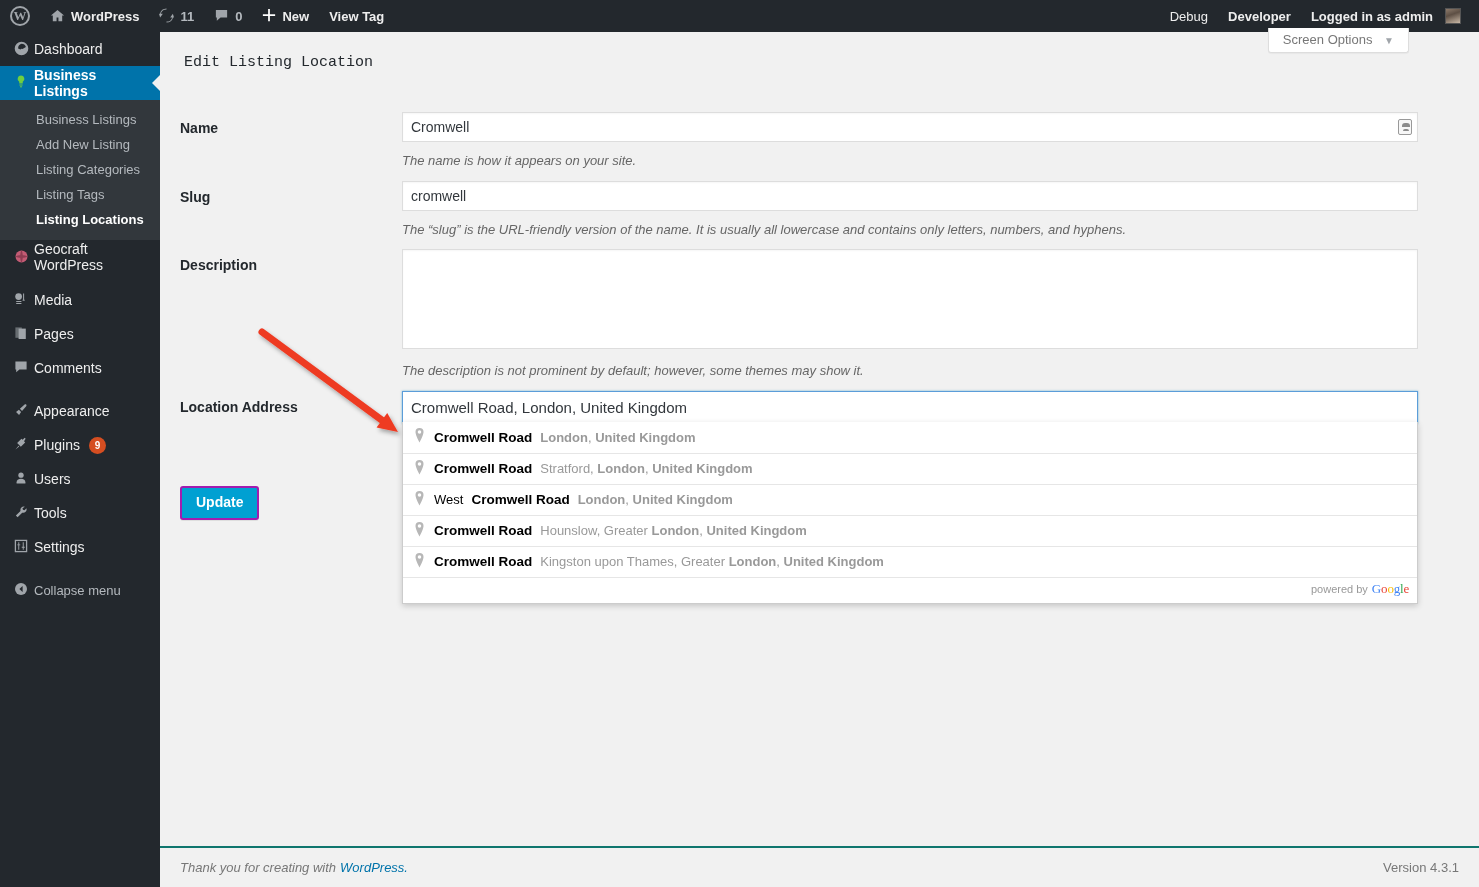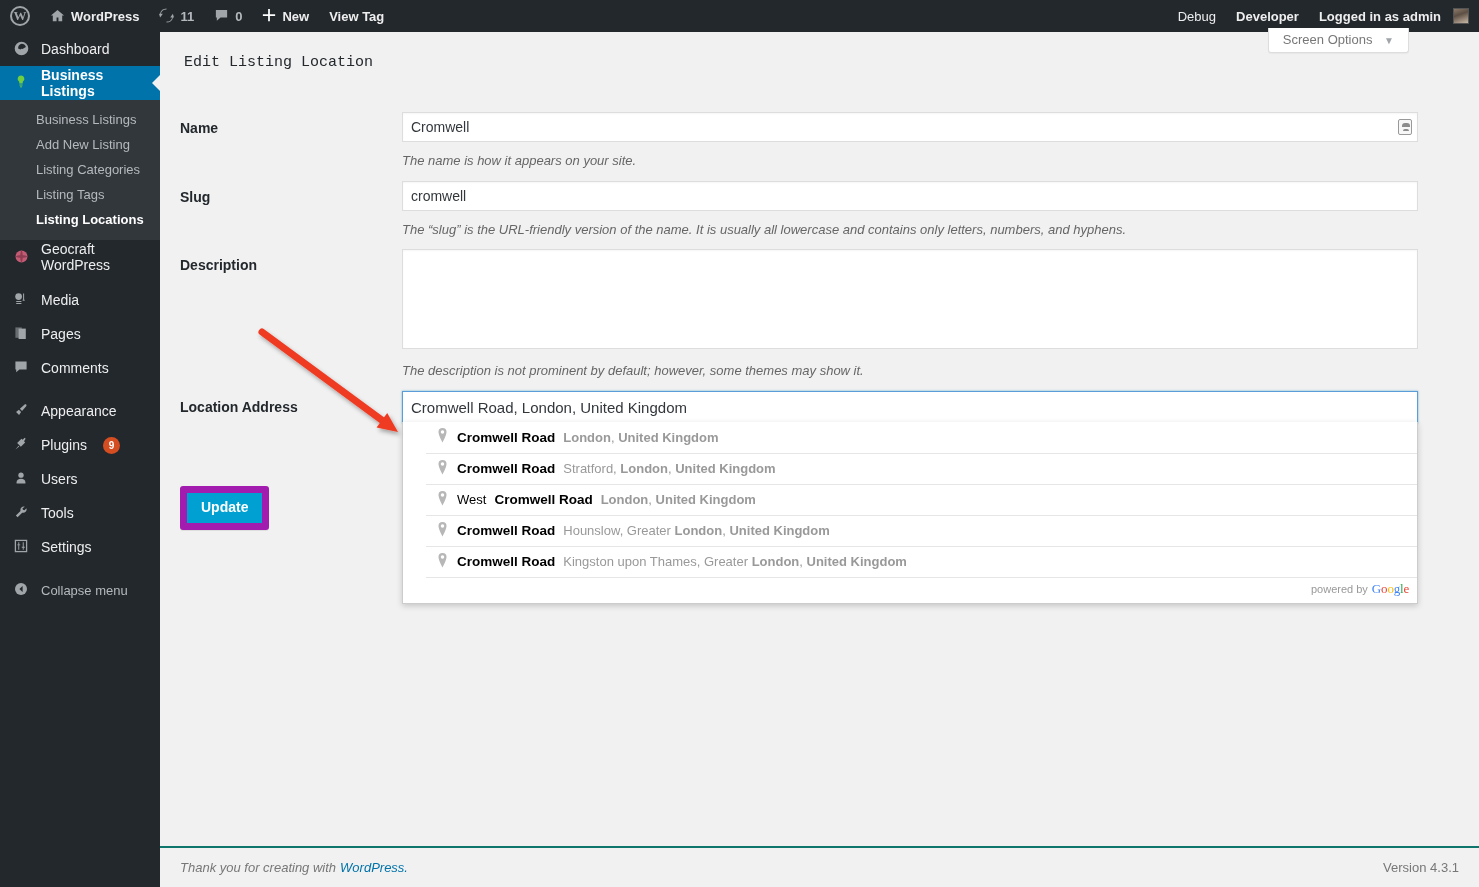--- a/index.html
+++ b/index.html
@@ -14,21 +14,21 @@
     position: relative;
   }
 
   
   #adminbar {
     position: absolute; top:0; left:0; width:1479px; height:32px;
     background:#23282d; color:#eee; font-size:13px;
     display:flex; align-items:center;
   }
   .ab-left { display:flex; align-items:center; height:32px; }
-  .ab-right { display:flex; align-items:center; height:32px; margin-left:auto; }
+  .ab-right { display:flex; align-items:center; height:32px; margin-left:auto; padding-right:8px; }
   .ab-item {
     display:flex; align-items:center; gap:6px;
     height:32px; padding:0 10px; color:#eee; cursor:pointer; white-space:nowrap;
   }
   .ab-item.bold { font-weight:bold; }
   .ab-count { color:#b4b9be; font-weight:bold; }
   .ab-ico { display:inline-block; color:#a0a5aa; line-height:1; }
   .wp-logo-ico {
     width:20px; height:20px; border-radius:50%;
     border:2px solid #a0a5aa; position:relative;
@@ -42,21 +42,21 @@
     border:1px solid #555; display:inline-block;
   }
 
   
   #sidebar {
     position:absolute; top:32px; left:0; width:160px; height:855px;
     background:#23282d; color:#eee; font-size:14px;
   }
   .menu-top { list-style:none; margin:0; padding:0; }
   .menu-item {
-    display:flex; align-items:center; gap:10px;
+    display:flex; align-items:center; gap:3px;
     height:34px; padding:0 8px 0 11px; color:#eee; cursor:pointer;
     position:relative; font-weight:400;
   }
   .menu-item .mi-ico { width:20px; text-align:center; color:#a0a5aa; font-size:15px; line-height:1; flex:0 0 20px; }
   .menu-item.active { background:#0073aa; color:#fff; font-weight:600; }
   .menu-item.active .mi-ico { color:#6fcf3f; }
   .menu-item.active:after {
     content:""; position:absolute; right:0; top:50%; margin-top:-8px;
     border-top:8px solid transparent; border-bottom:8px solid transparent;
     border-right:8px solid #f1f1f1;
@@ -132,21 +132,20 @@
     width:100%; border:1px solid #5b9dd9; background:#fff;
     font-size:15px; color:#32373c; padding:7px 8px;
     font-family:"Liberation Sans", sans-serif; outline:none;
     box-shadow:0 0 2px rgba(30,140,190,.6);
   }
   .pac-container {
     position:absolute; left:0; top:31px; width:100%;
     background:#fff; border:1px solid #ccc; border-top:none;
     box-shadow:0 2px 6px rgba(0,0,0,.18);
     z-index:20;
-    padding-left:23px;
   }
   .pac-item {
     height:31px; display:flex; align-items:center; gap:8px;
     padding:0 10px; border-top:1px solid #e6e6e6;
     font-size:13px; color:#999; cursor:pointer; white-space:nowrap; overflow:hidden;
   }
   .pac-item:first-child { border-top:none; }
   .pac-item .pin { flex:0 0 13px; }
   .pac-main { color:#000; font-weight:bold; font-size:13.5px; }
   .pac-q { color:#000; font-weight:400; }
@@ -154,21 +153,21 @@
   .pac-sub b { color:#999; font-weight:bold; }
   .pac-logo {
     height:26px; display:flex; align-items:center; justify-content:flex-end;
     padding:0 8px 2px 0; font-size:11px; color:#999;
     border-top:1px solid #e6e6e6;
   }
   .g1{color:#4285f4}.g2{color:#ea4335}.g3{color:#fbbc05}.g4{color:#4285f4}.g5{color:#34a853}.g6{color:#ea4335}
   .glogo { font-family:"Liberation Serif", serif; font-size:13px; margin-left:4px; letter-spacing:-.2px; }
 
   .btn-primary {
-    display:inline-block; background:#00a0d2; border:7px solid #a21caf;
+    display:inline-block; background:#00a0d2; border:2px solid #a21caf;
     border-radius:3px; color:#fff; font-size:14px; font-weight:600;
     padding:6px 14px 7px 14px; cursor:pointer; line-height:1.2;
     box-shadow:0 1px 0 rgba(0,0,0,.08);
   }
   .submit-wrap { position:absolute; left:20px; top:454px; }
 
   
   #footer {
     position:absolute; left:160px; bottom:0; width:1319px; height:41px;
     border-top:2px solid #0f766e; background:#f1f1f1;

